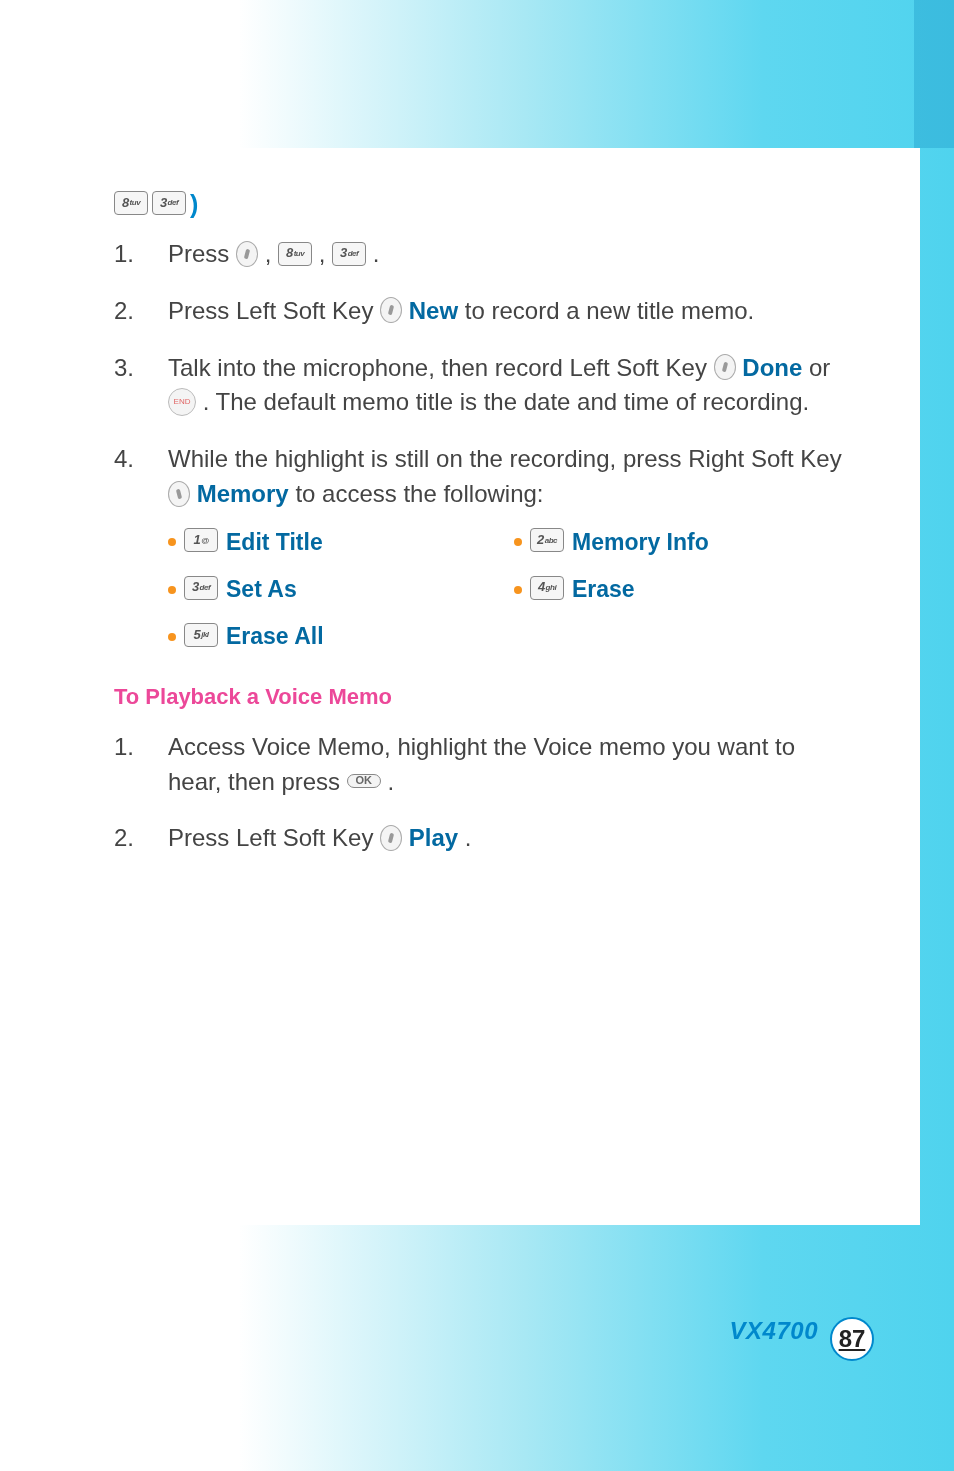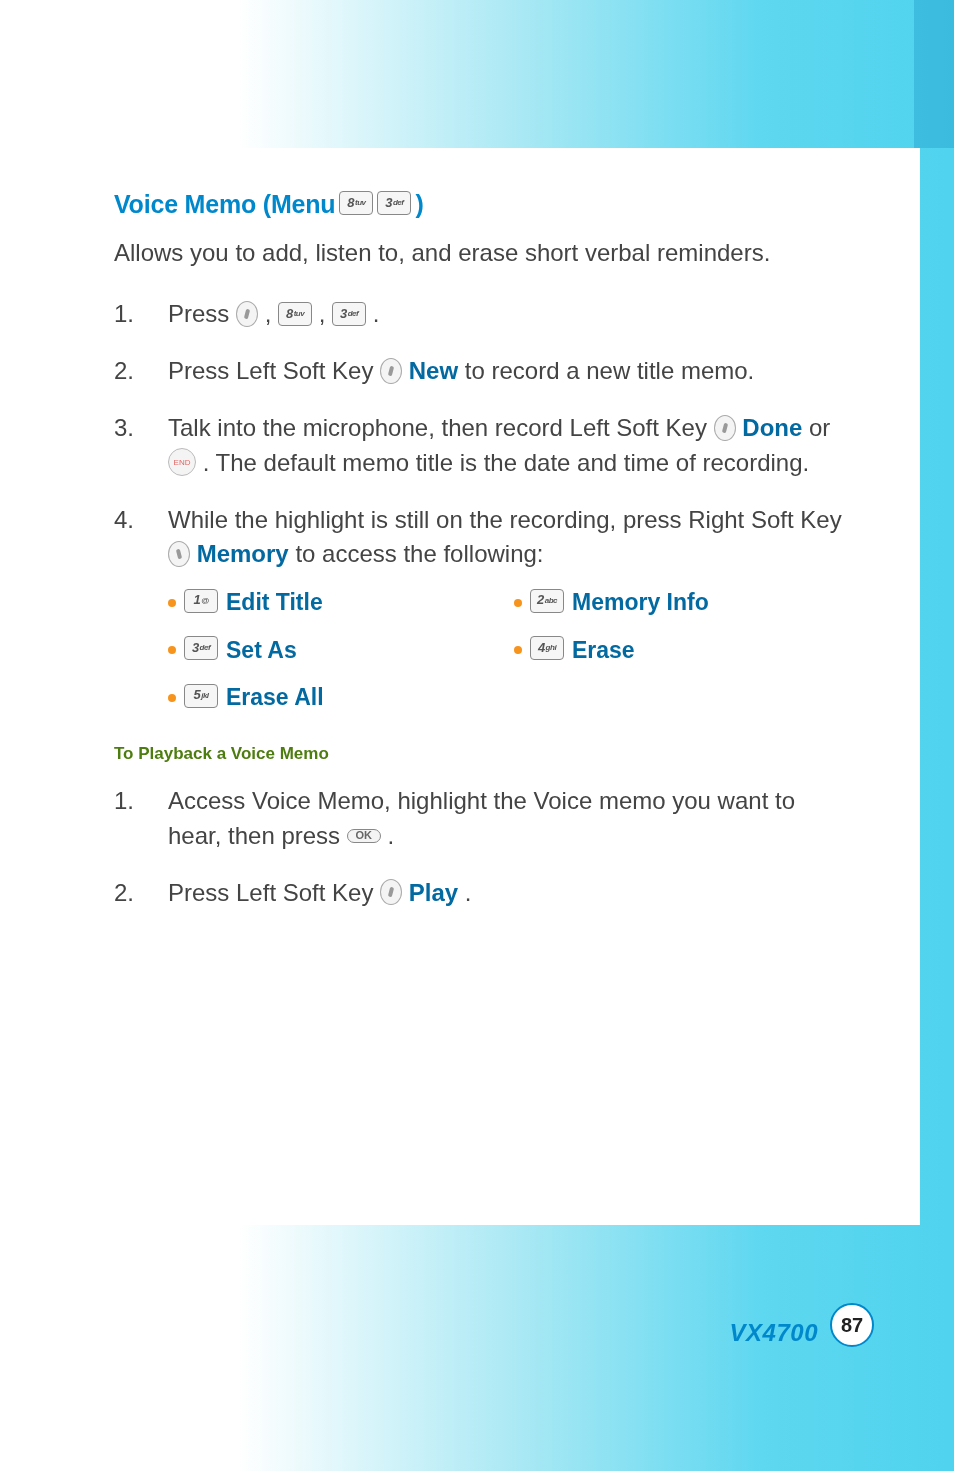--- a/index.html
+++ b/index.html
@@ -144,83 +144,82 @@
   }
   .bullet {
     width: 8px;
     height: 8px;
     border-radius: 50%;
     background: #f7941e;
     flex: none;
   }
   .sub-head {
     font-weight: 800;
-    color: #4d7c0f;
-    font-size: 17px;
+    color: #ec4899;
+    font-size: 22px;
     margin: 30px 0 20px 0;
   }
   .footer {
     position: absolute;
     right: 80px;
-    bottom: 124px;
+    bottom: 110px;
     display: flex;
-    align-items: flex-end;
+    align-items: flex-start;
     gap: 12px;
   }
   .model {
     color: #0088cc;
     font-style: italic;
     font-weight: 800;
     font-size: 24px;
     letter-spacing: 0.5px;
   }
   .pagenum {
     width: 44px;
     height: 44px;
     border: 2.5px solid #0088cc;
     border-radius: 50%;
     display: flex;
     align-items: center;
     justify-content: center;
     font-weight: 800;
-    font-size: 20px;
+    font-size: 24px;
     color: #222;
     background: #fff;
+    text-decoration: underline;
   }
   .corner-tab {
     position: absolute;
     right: 0;
     top: 0;
     width: 40px;
     height: 148px;
     background: rgba(0, 120, 180, 0.25);
   }
   .opt-item .bold { white-space: nowrap; }
 </style>
 </head>
 <body>
 
 <div class="corner-tab"></div>
 
 <div class="inner-page">
 
   <div class="headline">
-    <span>Voice Memo (Menu </span>
     <span class="key">
       <span class="d">8</span>
         <span class="sub">tuv</span>
     </span>
     <span class="key">
       <span class="d">3</span>
         <span class="sub">def</span>
     </span>
     <span>)</span>
   </div>
 
-  <p class="intro">Allows you to add, listen to, and erase short verbal reminders.</p>
 
   <ol class="steps">
 
     <li>
       <span>Press </span>
       <span class="softkey"></span>
       <span> , </span>
       <span class="key">
         <span class="d">8</span>
           <span class="sub">tuv</span>

